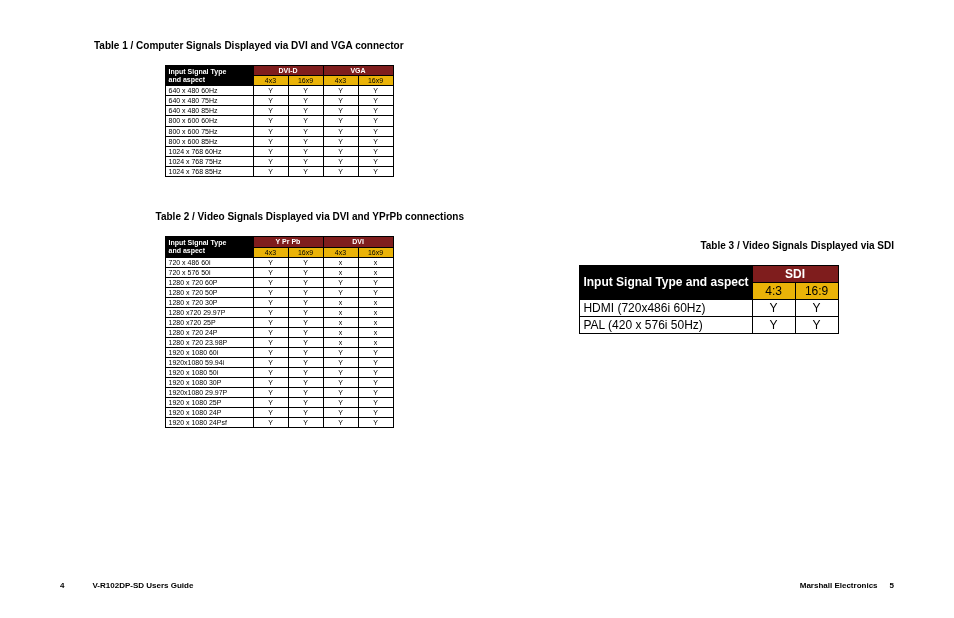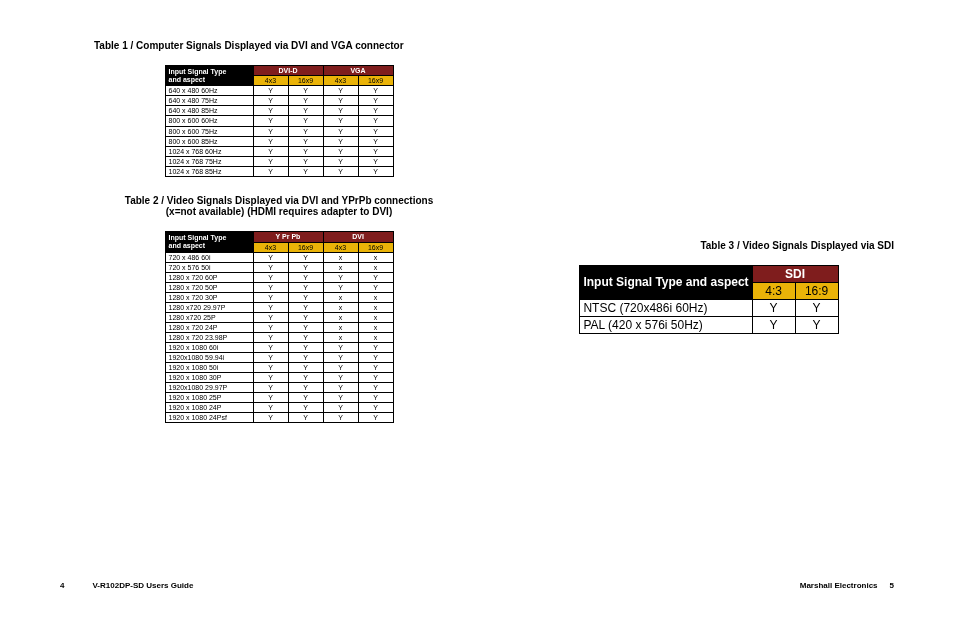--- a/index.html
+++ b/index.html
@@ -17,21 +17,21 @@
     width:100%;
   }
   .col{flex:1;min-width:0}
   .col-left{padding-right:30px}
   .col-right{padding-left:30px;padding-top:200px}
   .tbl-title{
     font-size:10px;
     font-weight:bold;
     margin:0 0 14px 0;
   }
-  .t2-title{margin-top:19px;text-align:center}
+  .t2-title{margin-top:35px;text-align:right}
   .t3-title{text-align:right}
   .tbl-wrap{display:flex;justify-content:center}
   table{
     border-collapse:collapse;
     font-size:7px;
   }
   table.t3{font-size:12px}
   th,td{
     border:1px solid #000;
     padding:1px 4px;
@@ -147,21 +147,20 @@
               <td class="val-col">Y</td>
               <td class="val-col">Y</td>
               <td class="val-col">Y</td>
             </tr>
           </tbody>
       </table>
     </div>
 
     <div class="tbl-title t2-title">
       <span>Table 2 / Video Signals Displayed via DVI and YPrPb connections</span><br>
-      <span>(x=not available) (HDMI requires adapter to DVI)</span>
     </div>
     <div class="tbl-wrap">
       <table>
         <tbody>
             <tr>
           <th class="hdr-sig sig-col" rowspan="2"><span>Input Signal Type<br>and aspect</span></th>
           <th class="hdr-black" colspan="2">Y Pr Pb</th>
           <th class="hdr-black" colspan="2">DVI</th>
         </tr>
         <tr>
@@ -306,21 +305,21 @@
           <th class="hdr-sig sig-col" rowspan="2"><span>Input Signal Type and aspect</span></th>
           <th class="hdr-black" colspan="2">SDI</th>
         </tr>
         <tr>
           <th class="sub val-col">4:3</th>
           <th class="sub val-col">16:9</th>
         </tr>
         </tbody>
           <tbody>
             <tr>
-              <td class="sig sig-col">NTSC (720x486i 60Hz)</td>
+              <td class="sig sig-col">HDMI (720x486i 60Hz)</td>
               <td class="val-col">Y</td>
               <td class="val-col">Y</td>
             </tr>
             <tr>
               <td class="sig sig-col">PAL (420 x 576i 50Hz)</td>
               <td class="val-col">Y</td>
               <td class="val-col">Y</td>
             </tr>
           </tbody>
       </table>

